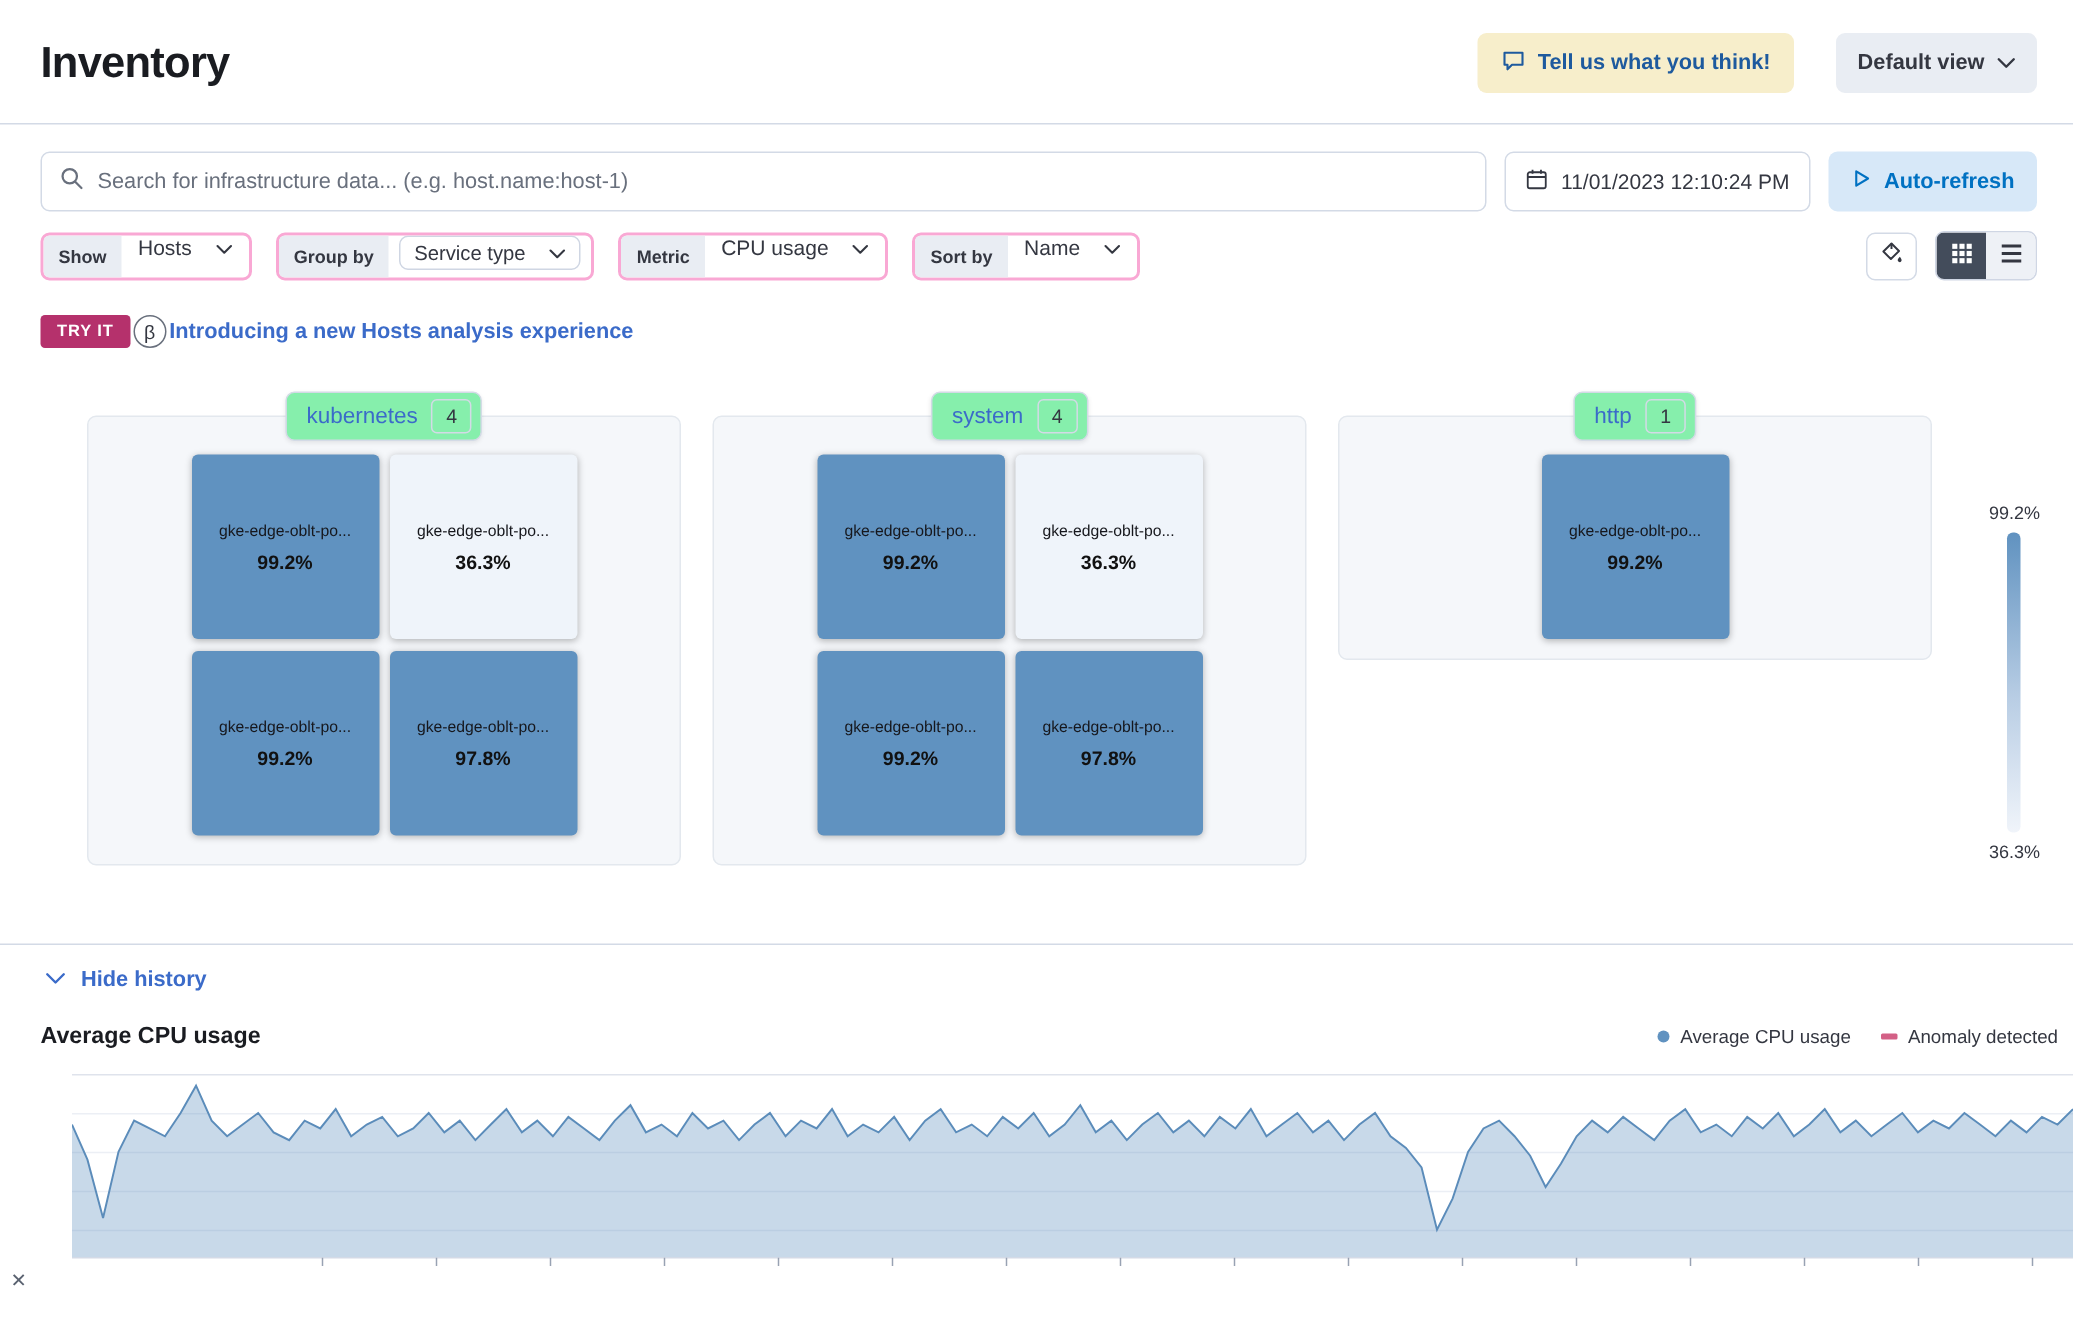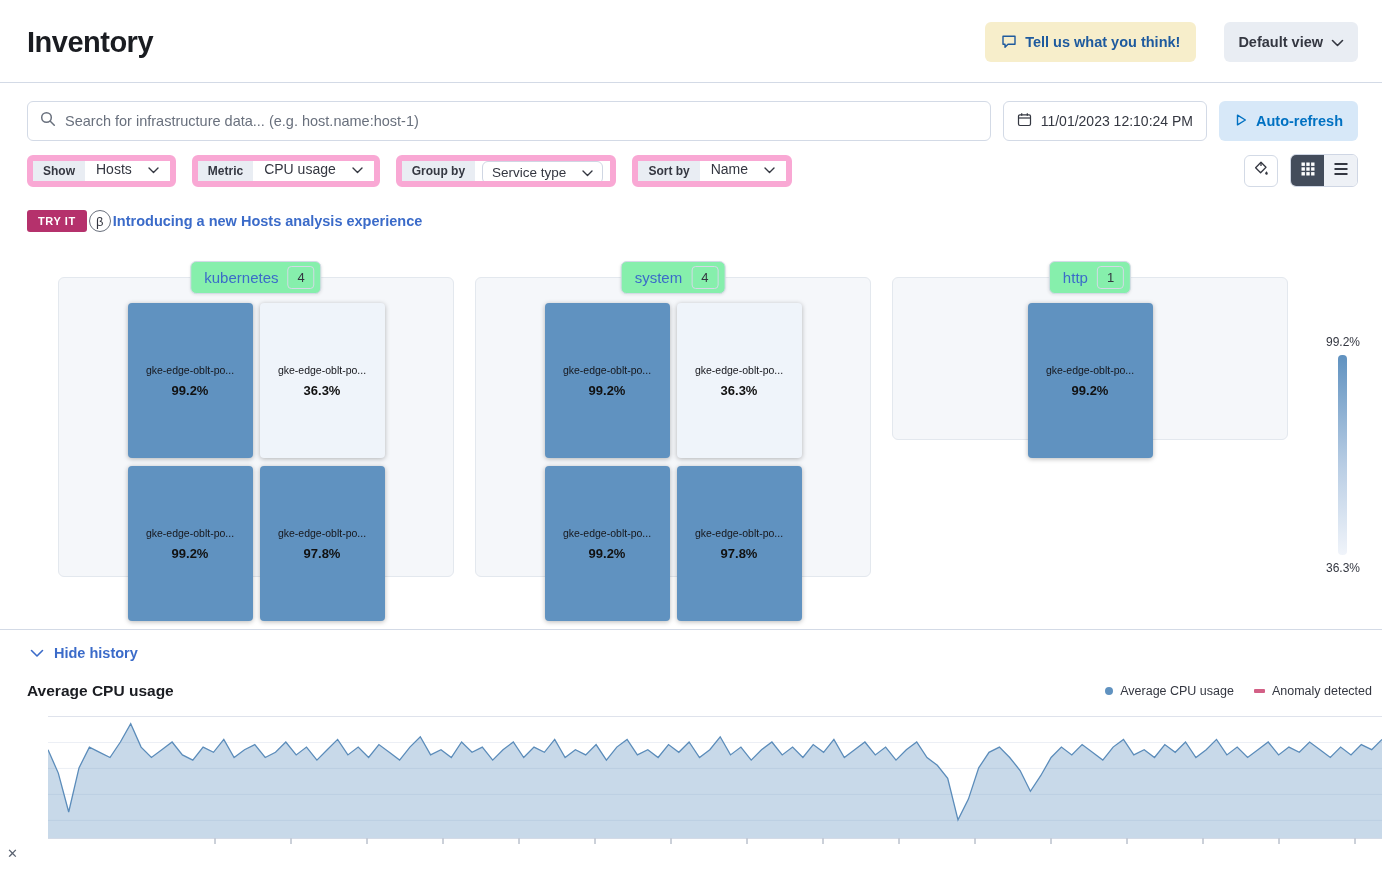--- a/index.html
+++ b/index.html
@@ -32,21 +32,21 @@
   .datepicker { display:flex; align-items:center; gap:9px; height:40px; padding:0 13px;
     background:#fff; border:1px solid #d3dae6; border-radius:6px; font-family:inherit;
     font-size:14px; color:#343741; cursor:pointer; white-space:nowrap; }
   .autorefresh { display:flex; align-items:center; gap:8px; height:40px; padding:0 15px;
     background:#d7e8f8; border:none; border-radius:6px; font-family:inherit;
     font-size:14.5px; font-weight:600; color:#0071c2; cursor:pointer; white-space:nowrap; }
 
   
   .filter-row { display:flex; align-items:center; gap:16px; padding:13px 24px 0 27px; }
   .filter-ctl { display:flex; align-items:stretch; height:32px; border-radius:6px;
-    border:6px solid #f9a8d4; background:#fff; overflow:hidden; cursor:pointer; }
+    border:2px solid #f9a8d4; background:#fff; overflow:hidden; cursor:pointer; }
   .fc-label { display:flex; align-items:center; padding:0 10px; background:#e9edf3;
     font-size:12px; font-weight:700; color:#343741; }
   .fc-value { display:flex; align-items:flex-start; gap:16px; padding:0 11px; font-size:14px; color:#343741; }
   .inner-select { display:flex; align-items:center; gap:16px; border:1px solid #cfd6e3;
     border-radius:6px; padding:3px 9px; margin:0 1px; font-size:13.5px; }
   .filter-right { margin-left:auto; display:flex; align-items:center; gap:12px; }
   .icon-btn { width:34px; height:32px; display:flex; align-items:center; justify-content:center;
     background:#fff; border:1px solid #d3dae6; border-radius:6px; cursor:pointer; }
   .segmented { display:flex; height:33px; border:1px solid #cfd6e4; border-radius:6px; overflow:hidden; }
   .seg-btn { width:33px; display:flex; align-items:center; justify-content:center; border:none;
@@ -68,21 +68,21 @@
     display:flex; align-items:center; background:#86efac; border:1px solid #d3dae6; border-radius:6px;
     box-shadow:0 1px 3px rgba(0,0,0,0.08); white-space:nowrap; z-index:2; cursor:pointer; }
   .group-name { padding:7px 6px 7px 13px; color:#3b6bc9; font-size:15px; }
   .group-count { margin:4px 6px 4px 3px; padding:3px 9px; border:1px solid #d3dae6; border-radius:4px;
     font-size:13px; color:#343741; }
   .group-panel { background:#f5f7fa; border:1px solid #e3e8ee; border-radius:6px; height:300px;
     display:flex; justify-content:center; padding-top:25px; }
   .group.single .group-panel { height:163px; }
   .tiles { display:grid; grid-template-columns:repeat(2,125px); gap:8px 7px; align-content:start; }
   .group.single .tiles { grid-template-columns:125px; }
-  .tile { width:125px; height:155px; border-radius:4px; display:flex; flex-direction:column;
+  .tile { width:125px; height:123px; border-radius:4px; display:flex; flex-direction:column;
     align-items:center; justify-content:center; gap:7px; box-shadow:0 1px 5px rgba(0,0,0,0.28);
     cursor:pointer; }
   .tile-name { font-size:10.5px; color:#16171c; }
   .tile-value { font-size:13px; font-weight:700; color:#111; }
 
   .scale-legend { position:absolute; right:22px; top:103px; display:flex; flex-direction:column;
     align-items:center; gap:6px; }
   .scale-label { font-size:12px; color:#343741; }
   .scale-bar { width:9px; height:200px; border-radius:4px;
     background:linear-gradient(180deg, #6092c0 0%, #b8cde4 55%, #f0f4fa 100%); }
@@ -176,37 +176,37 @@
     <div class="filter-ctl">
       <span class="fc-label">Show</span>
       <span class="fc-value">
         <span>Hosts</span>
         <span><svg width="11" height="7" viewBox="0 0 11 7">
               <polyline points="1,1 5.5,5.5 10,1" fill="none" stroke="#343741" stroke-width="1.4" stroke-linecap="round" stroke-linejoin="round"></polyline>
             </svg></span>
       </span>
     </div>
     <div class="filter-ctl">
-      <span class="fc-label">Metric</span>
-      <span class="fc-value">
-        <span>CPU usage</span>
-        <span><svg width="11" height="7" viewBox="0 0 11 7">
-              <polyline points="1,1 5.5,5.5 10,1" fill="none" stroke="#343741" stroke-width="1.4" stroke-linecap="round" stroke-linejoin="round"></polyline>
-            </svg></span>
-      </span>
-    </div>
-    <div class="filter-ctl">
       <span class="fc-label">Group by</span>
       <span class="fc-value" style="padding:0 6px;">
         <span class="inner-select">
           <span>Service type</span>
           <span><svg width="11" height="7" viewBox="0 0 11 7">
                 <polyline points="1,1 5.5,5.5 10,1" fill="none" stroke="#343741" stroke-width="1.4" stroke-linecap="round" stroke-linejoin="round"></polyline>
               </svg></span>
         </span>
+      </span>
+    </div>
+    <div class="filter-ctl">
+      <span class="fc-label">Metric</span>
+      <span class="fc-value">
+        <span>CPU usage</span>
+        <span><svg width="11" height="7" viewBox="0 0 11 7">
+              <polyline points="1,1 5.5,5.5 10,1" fill="none" stroke="#343741" stroke-width="1.4" stroke-linecap="round" stroke-linejoin="round"></polyline>
+            </svg></span>
       </span>
     </div>
     <div class="filter-ctl">
       <span class="fc-label">Sort by</span>
       <span class="fc-value">
         <span>Name</span>
         <span><svg width="11" height="7" viewBox="0 0 11 7">
               <polyline points="1,1 5.5,5.5 10,1" fill="none" stroke="#343741" stroke-width="1.4" stroke-linecap="round" stroke-linejoin="round"></polyline>
             </svg></span>
       </span>

